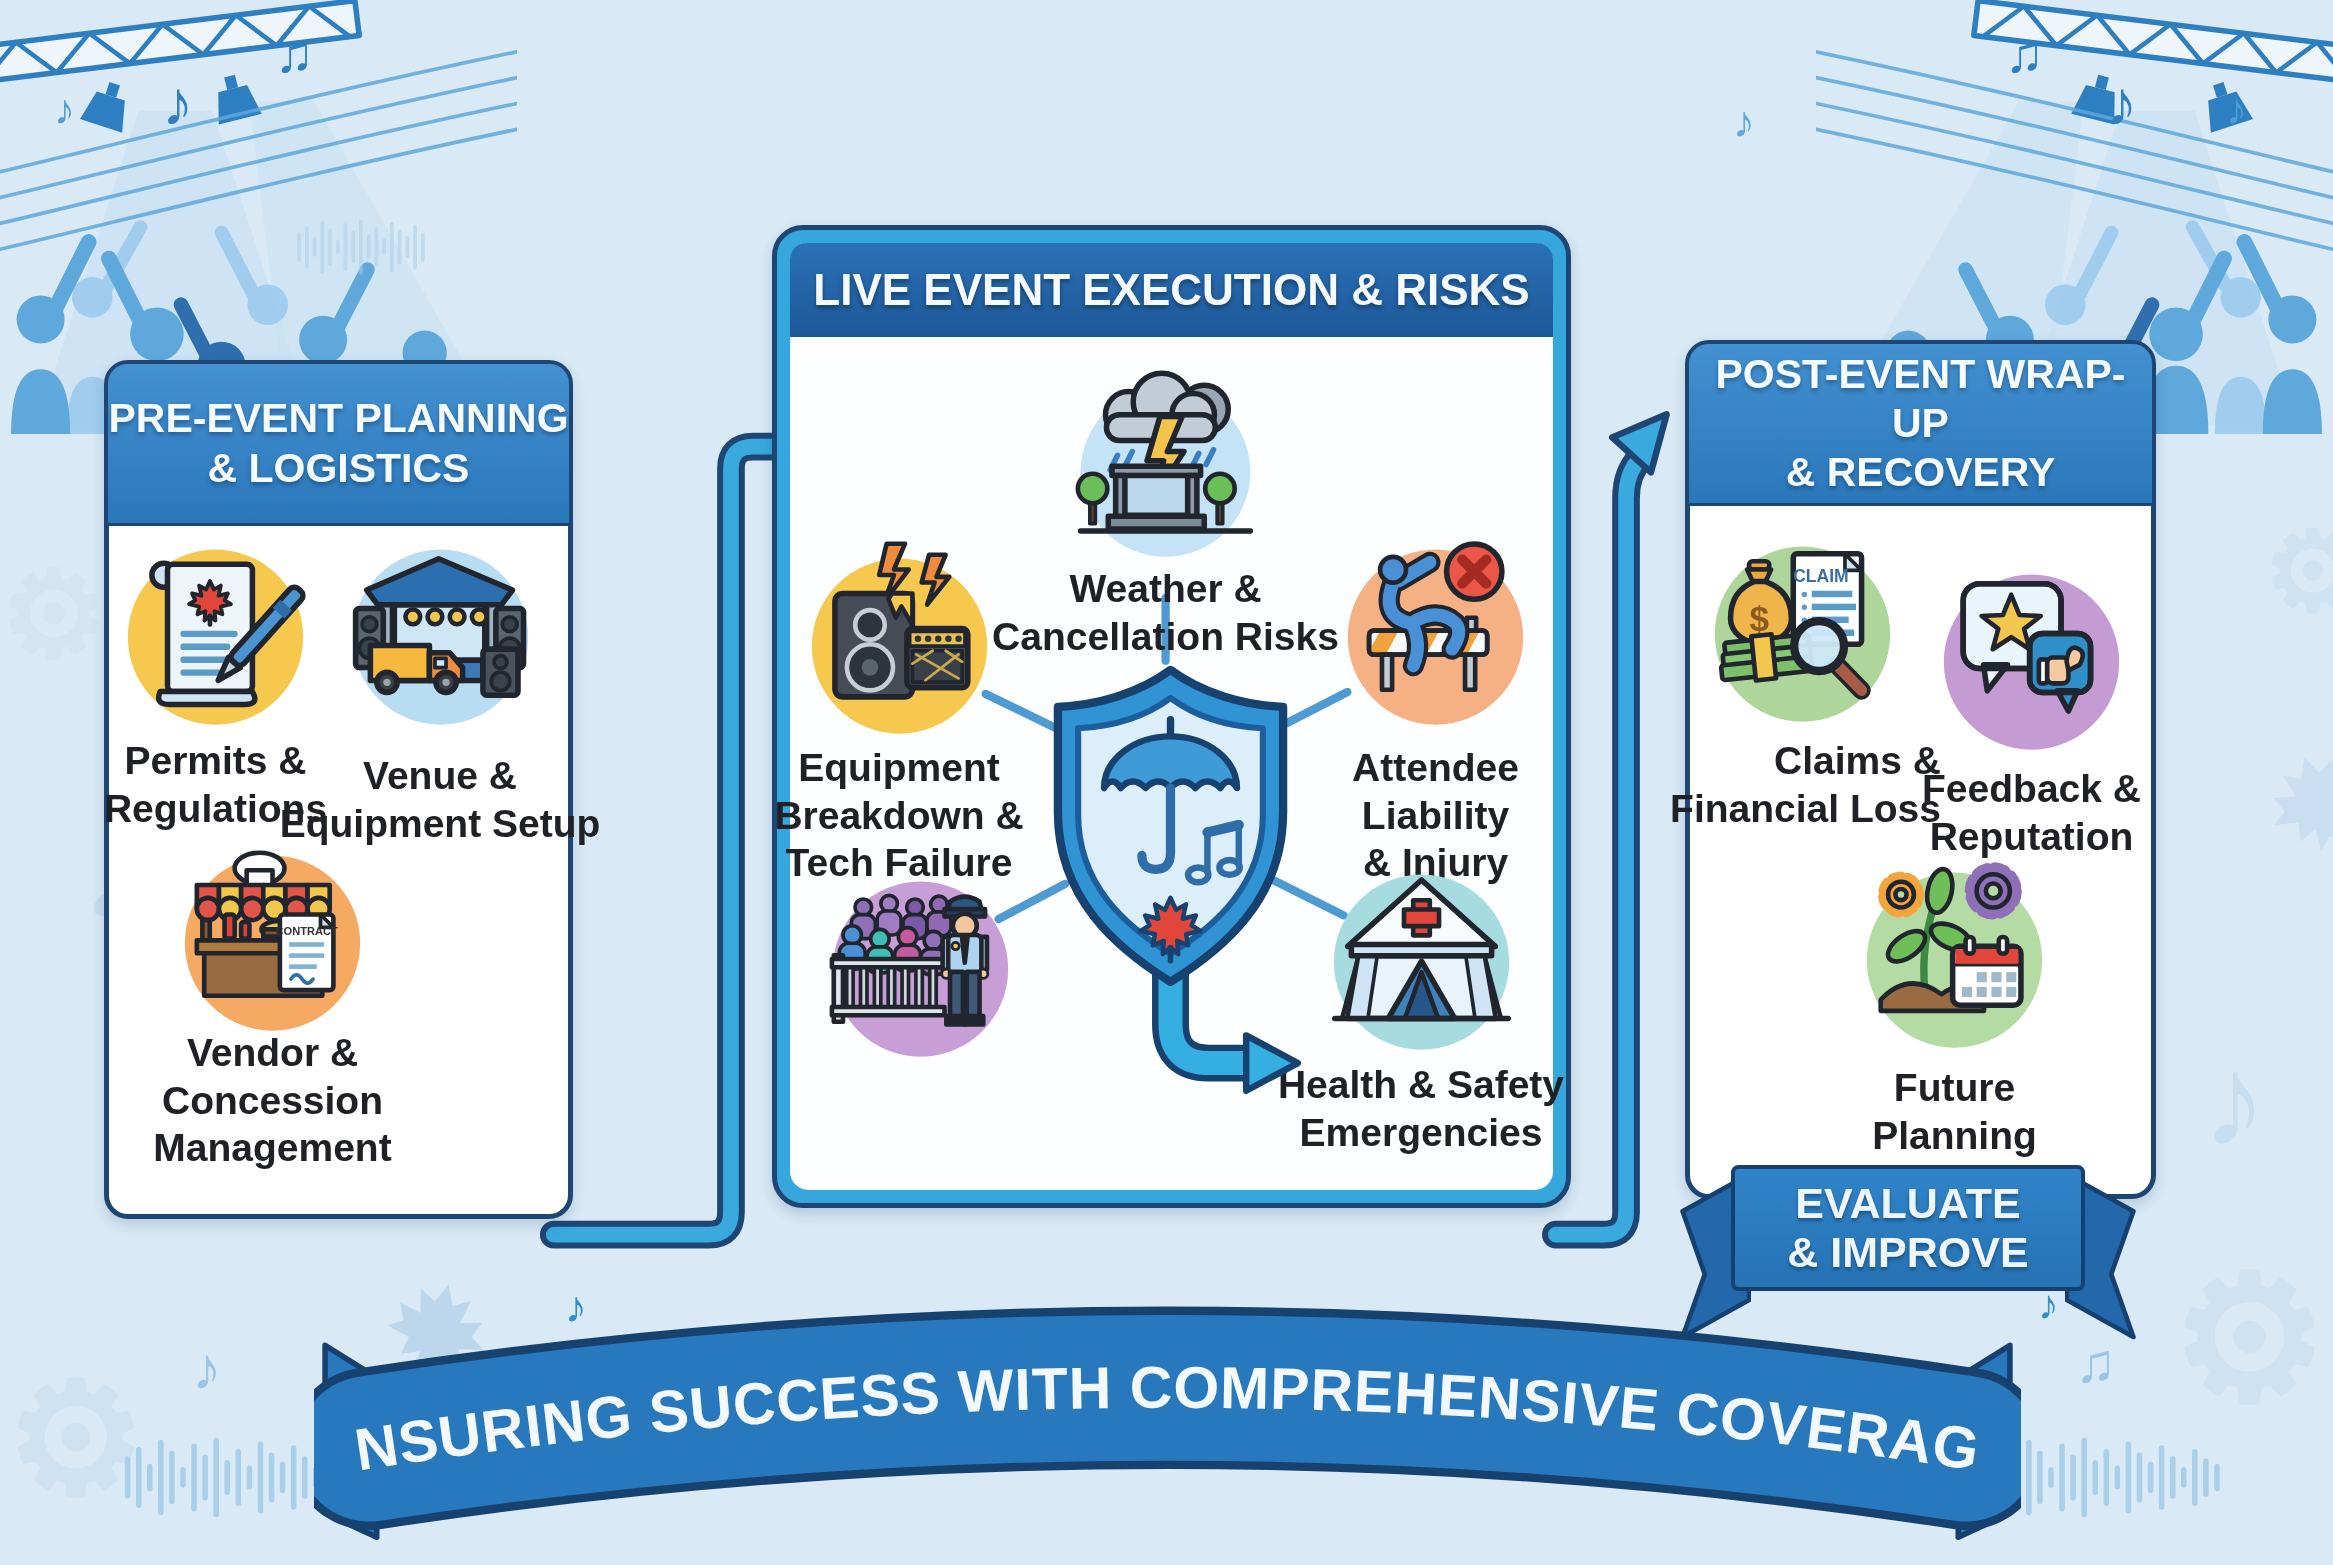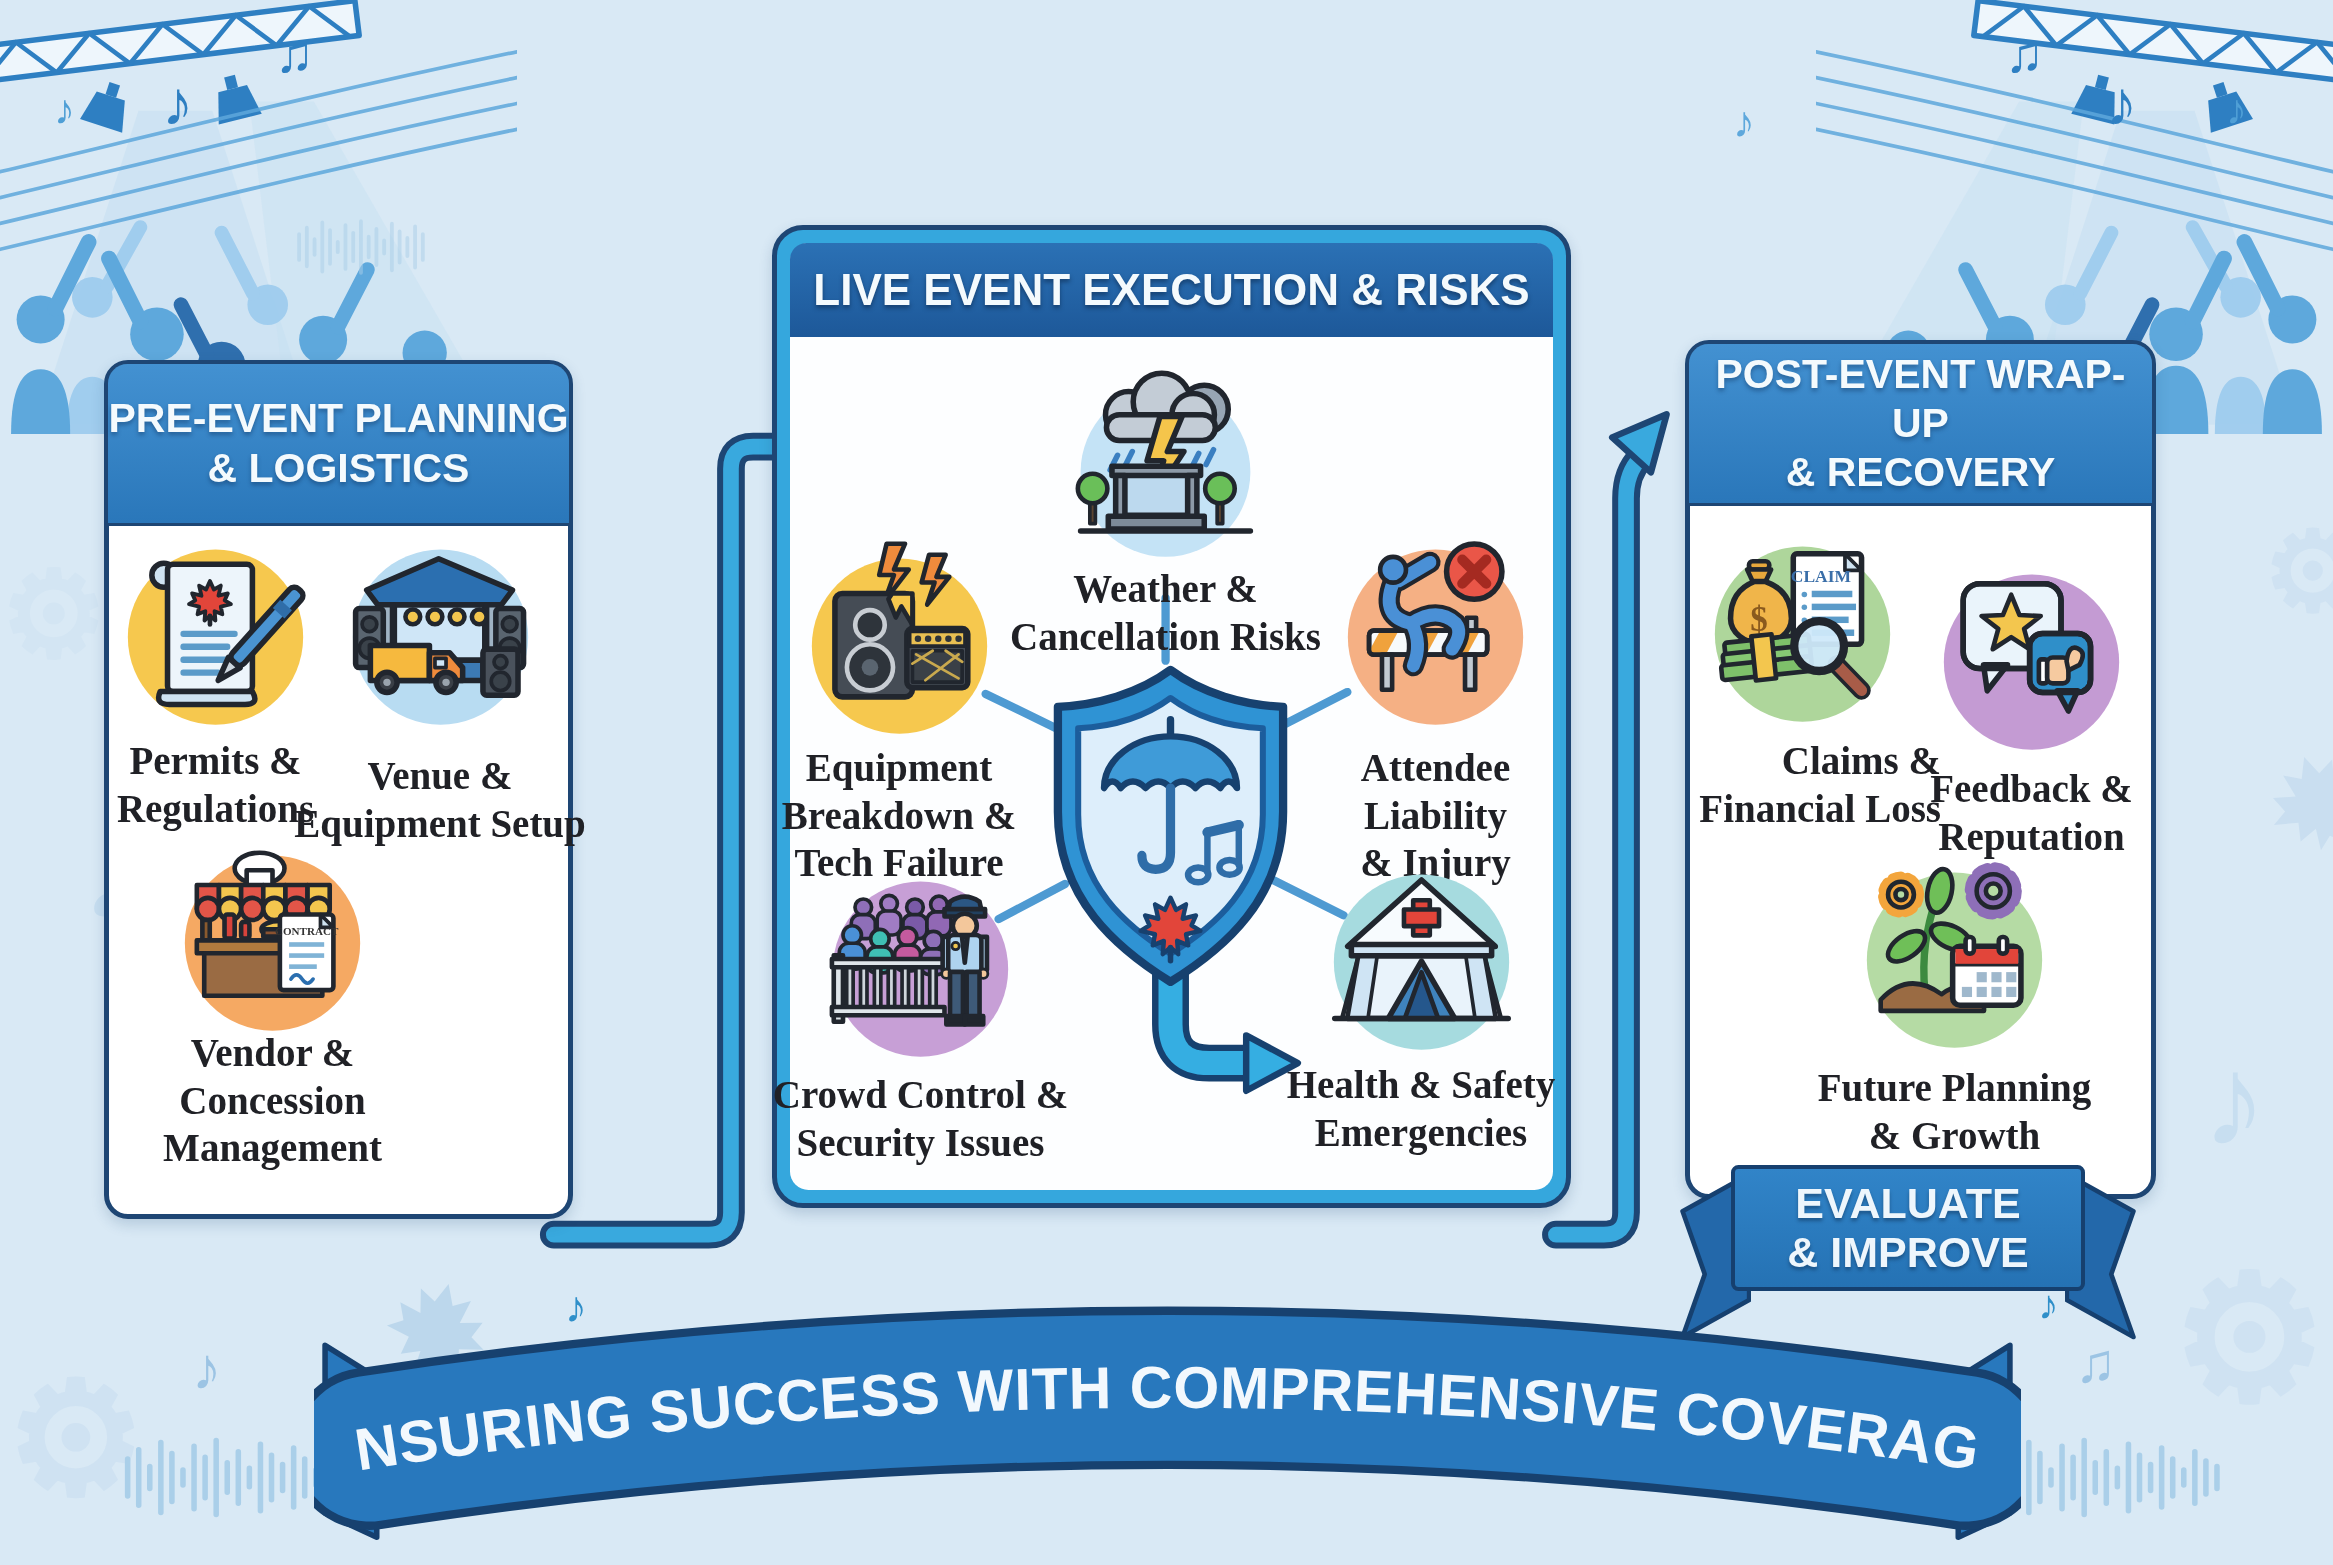--- a/index.html
+++ b/index.html
@@ -14,21 +14,21 @@
   .phead{position:absolute;left:-0.9px;top:-0.9px;right:-0.9px;height:159px;border-radius:19.4px 19.4px 0 0;
          background:linear-gradient(180deg,#4391d1,#2a77ba);display:flex;align-items:center;justify-content:center;
          color:#f4fafd;font-weight:bold;font-size:41px;line-height:1.2;text-align:center;white-space:pre-line;
          text-shadow:0 2.8px 4.6px rgba(10,40,80,.4);border-bottom:3.7px solid #1e4674;}
   .cpanel{position:absolute;left:772px;top:225px;width:789px;height:973px;background:#35a7dd;
           border:5.5px solid #1e4674;border-radius:31px;z-index:2;box-shadow:0 5.5px 13px rgba(30,70,116,.2);}
   .cpanel-inner{position:absolute;left:13px;top:13px;right:13px;bottom:13px;background:#fdfeff;border-radius:18.5px;}
   .cphead{position:absolute;left:0;top:0;right:0;height:94px;border-radius:16.6px 16.6px 0 0;
           background:linear-gradient(180deg,#2b71b5,#1d5899);display:flex;align-items:center;justify-content:center;
           color:#f4fafd;font-weight:bold;font-size:44px;text-shadow:0 2.8px 4.6px rgba(8,30,60,.5);}
-  .item{position:absolute;width:203px;height:203px;z-index:4;font-family:Liberation Serif, serif;}
+  .item{position:absolute;width:203px;height:203px;z-index:4;}
   .item > svg{position:absolute;left:0;top:0;}
   .lbl{position:absolute;text-align:center;font-size:39px;font-weight:bold;color:#202126;
        line-height:1.22;white-space:pre-line;}
   .ribbon{position:absolute;height:126px;z-index:6;}
   .rib-band{position:absolute;left:0;top:0;right:0;bottom:0;background:linear-gradient(180deg,#3184c8,#2572b4);
             border:4.6px solid #16406f;border-radius:7.4px;display:flex;align-items:center;justify-content:center;
             color:#eef6fc;font-weight:bold;font-size:43px;line-height:1.15;text-align:center;white-space:pre-line;
             text-shadow:0 2.8px 3.7px rgba(8,30,60,.4);}
   .tail{position:absolute;top:0;width:74px;height:185px;z-index:-1;}
   .tail.l{left:-54px;} .tail.r{right:-54px;}
@@ -499,22 +499,20 @@
           <circle cx="148" cy="90" r="4" fill="#f3c64e" stroke-width="3"></circle>
           <circle cx="138" cy="120" r="5" fill="#f3c79b" stroke-width="3"></circle>
             <circle cx="178" cy="120" r="5" fill="#f3c79b" stroke-width="3"></circle>
           <rect x="142" y="118" width="14" height="50" fill="#3e5a78"></rect>
             <rect x="160" y="118" width="14" height="50" fill="#3e5a78"></rect>
           <rect x="138" y="166" width="20" height="9" fill="#21262e"></rect>
             <rect x="158" y="166" width="20" height="9" fill="#21262e"></rect>
         </g>
       </g>
     </svg>
-    <div class="lbl" style="left:-83px;top:208px;width:369px;">Crowd Control &amp;
-Security Issues</div>
   </div>
 
   <div class="item" style="left:1320px;top:856px;">
     <svg width="203" height="203" viewBox="0 0 220 220">
       <circle cx="110" cy="115" r="95" fill="#a6dbdf"></circle>
       <g stroke="#21262e" stroke-width="6">
         <path d="M42,108 L24,176 M178,108 L196,176" stroke-width="5"></path>
         <polygon points="42,108 178,108 190,176 30,176" fill="#e9f3fb"></polygon>
         <polygon points="42,108 62,108 52,176 30,176" fill="#cfe4f4" stroke-width="4"></polygon>
         <polygon points="178,108 158,108 168,176 190,176" fill="#cfe4f4" stroke-width="4"></polygon>

